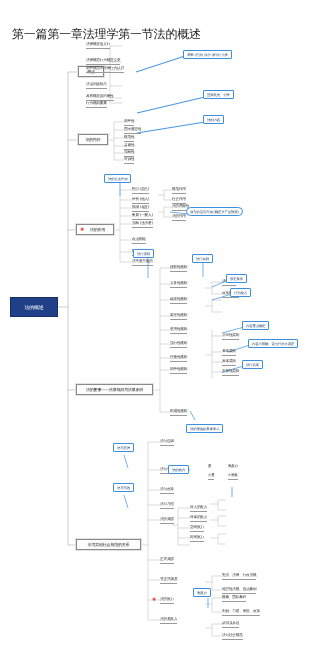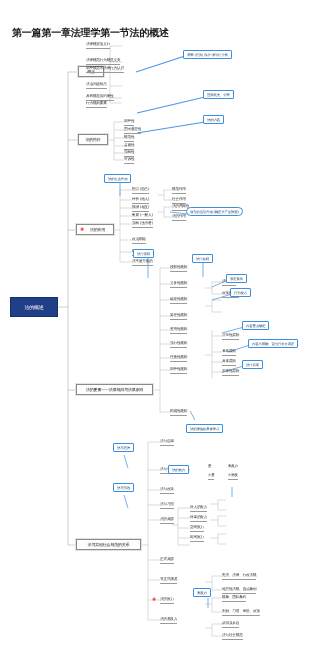--- a/index.html
+++ b/index.html
@@ -7,21 +7,21 @@
     width: 300px; height: 667px;
     background: #ffffff;
     font-family: "DejaVu Sans", "Liberation Sans", sans-serif;
     overflow: hidden;
   }
   #canvas { position: relative; width: 300px; height: 667px; background:#fff; }
 
   
   .title {
     position: absolute; left: 12px; top: 26px;
-    font-size: 10px; font-weight: bold; color: #1a1a1a;
+    font-size: 12px; font-weight: normal; color: #1a1a1a;
     letter-spacing: -0.2px; white-space: nowrap;
   }
 
   
   .root {
     position: absolute; left: 10px; top: 297px;
     width: 48px; height: 20px;
     background: #1f3f87; border: 1px solid #16306b;
     color: #ffffff; font-size: 5px;
     display: flex; align-items: center; justify-content: center;

